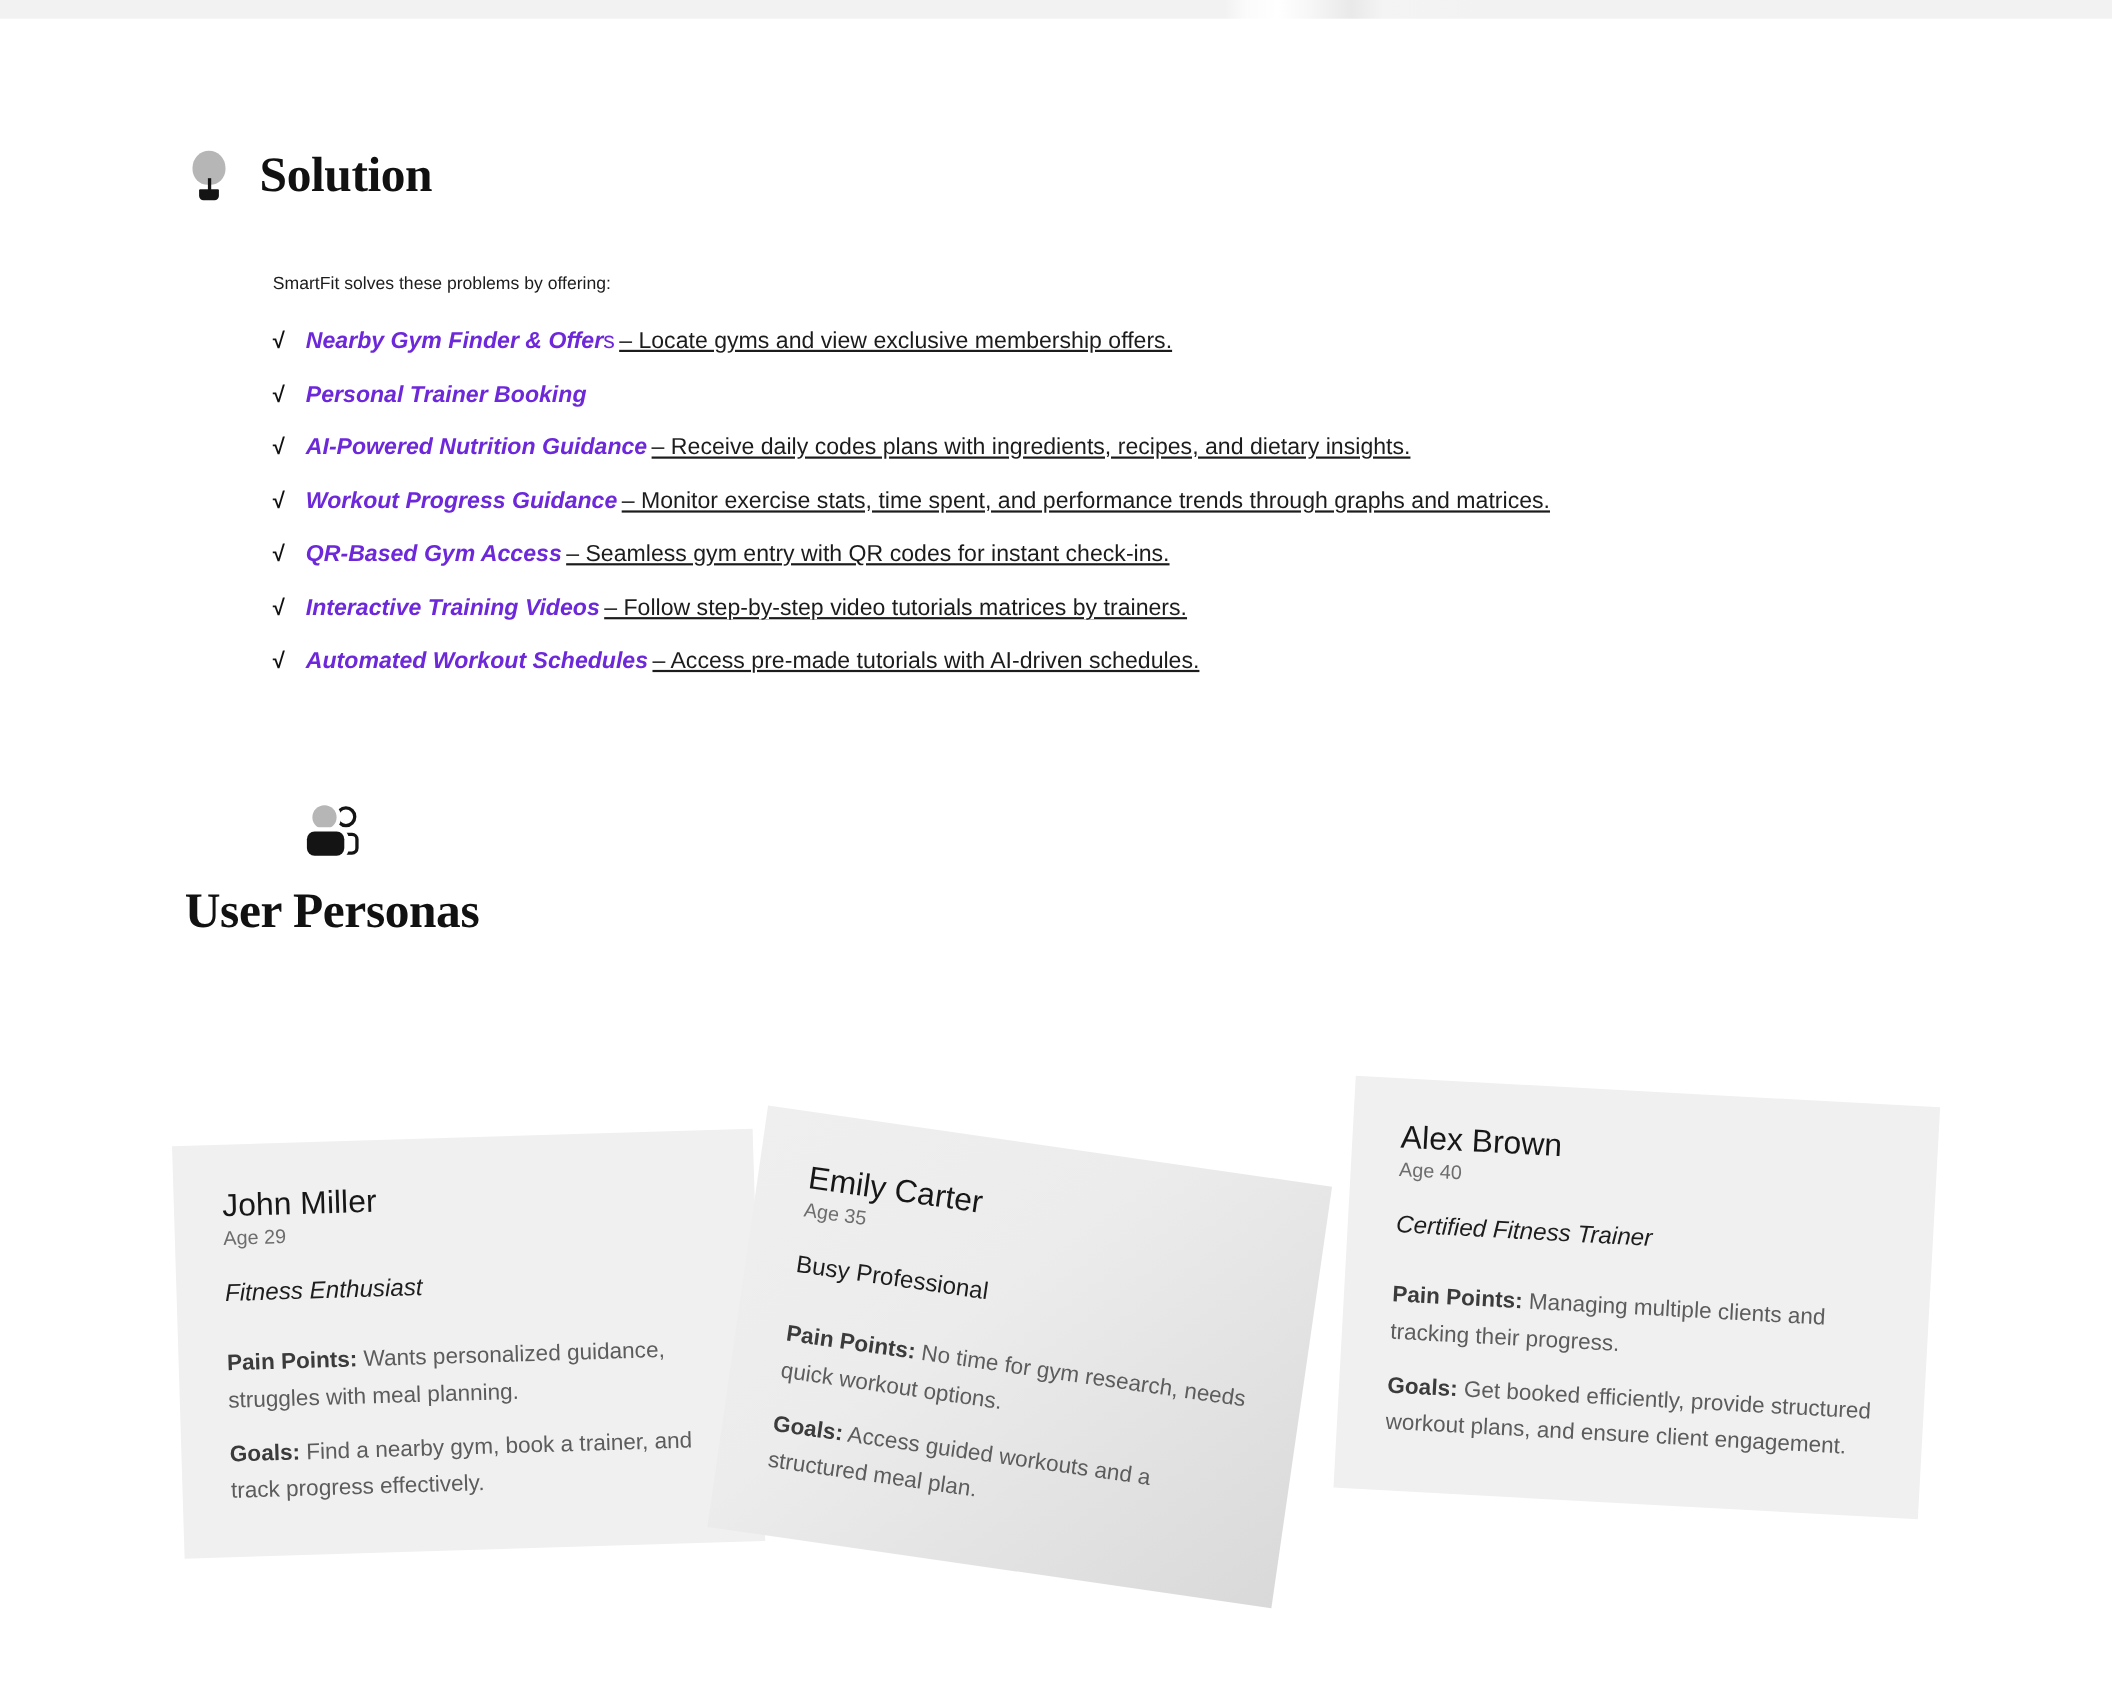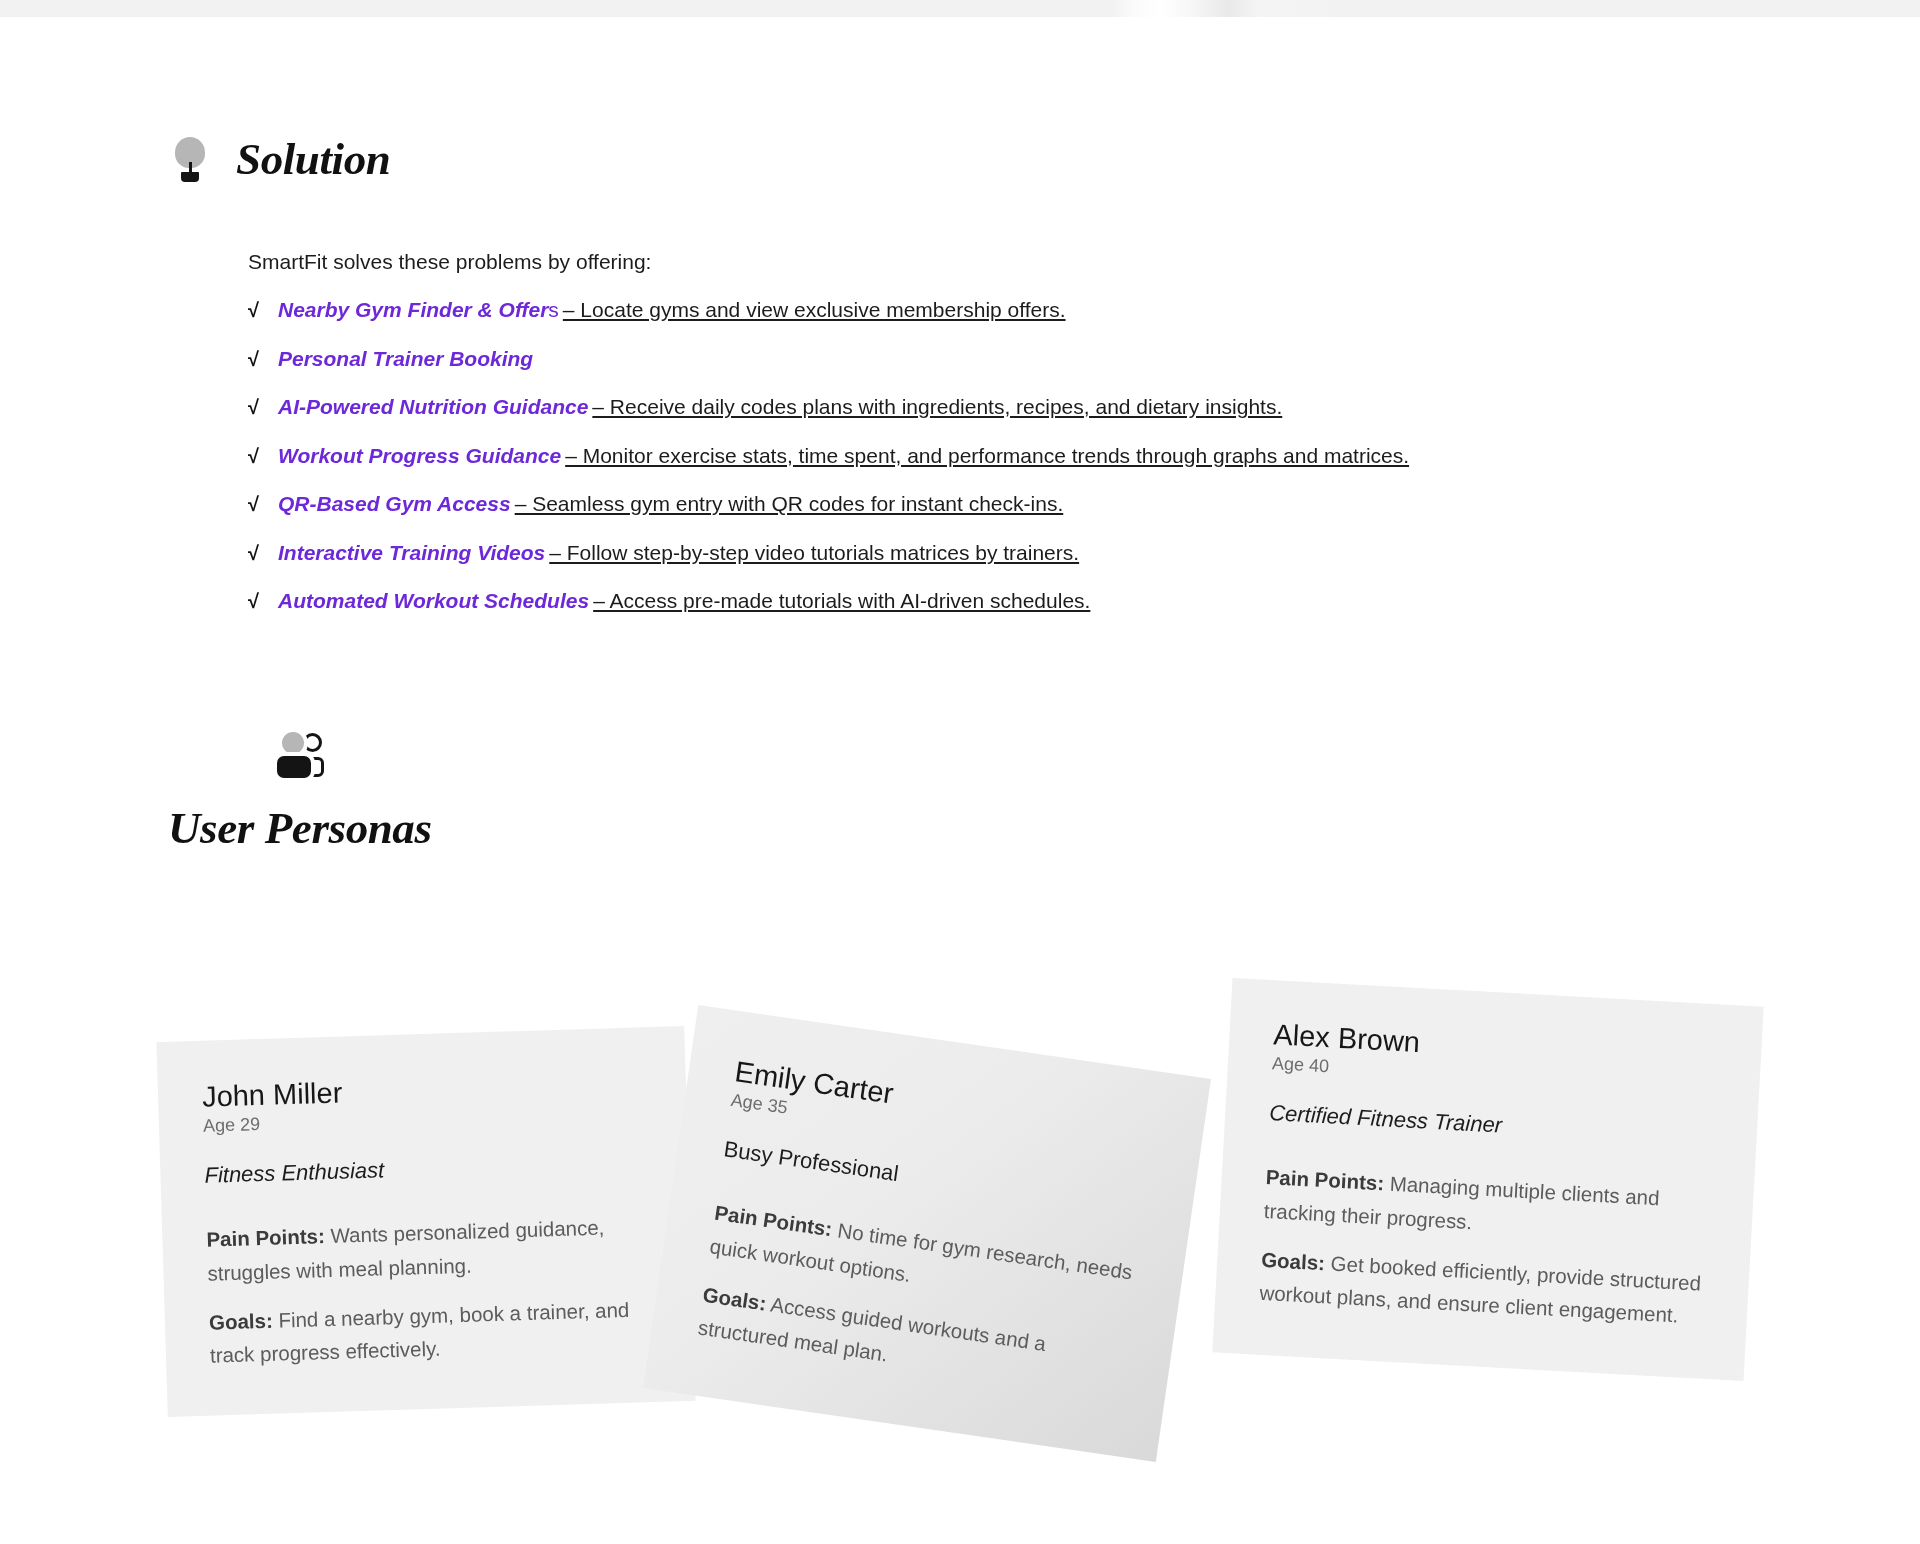--- a/index.html
+++ b/index.html
@@ -34,21 +34,20 @@
     align-items: center;
     gap: 22px;
   }
   .section-title {
     font-family: "Liberation Serif", serif;
     font-weight: bold;
     font-size: 45px;
     color: #111111;
     letter-spacing: -0.4px;
     white-space: nowrap;
-    font-style: italic;
   }
   .head-icon { width: 46px; height: 50px; position: relative; flex: 0 0 auto; }
 
   
   .bulb-glass {
     position: absolute; left: 7px; top: 3px;
     width: 30px; height: 31px;
     border-radius: 50% 50% 46% 46%;
     background: #b6b6b6;
   }
@@ -87,21 +86,21 @@
     width: 34px; height: 22px; border-radius: 7px;
     background: #141414;
     box-shadow: 0 0 0 4px #ffffff;
   }
 
   
   #solution-head { left: 168px; top: 133px; }
   .intro-line {
     position: absolute;
     left: 248px; top: 250px;
-    font-size: 21px;
+    font-size: 16px;
     color: #1c1c1c;
     white-space: nowrap;
   }
   .bullet-list { position: absolute; left: 248px; top: 298px; width: 1450px; }
   .bullet-row {
     display: flex;
     align-items: baseline;
     margin-bottom: 24.5px;
     font-size: 21px;
     color: #1c1c1c;

